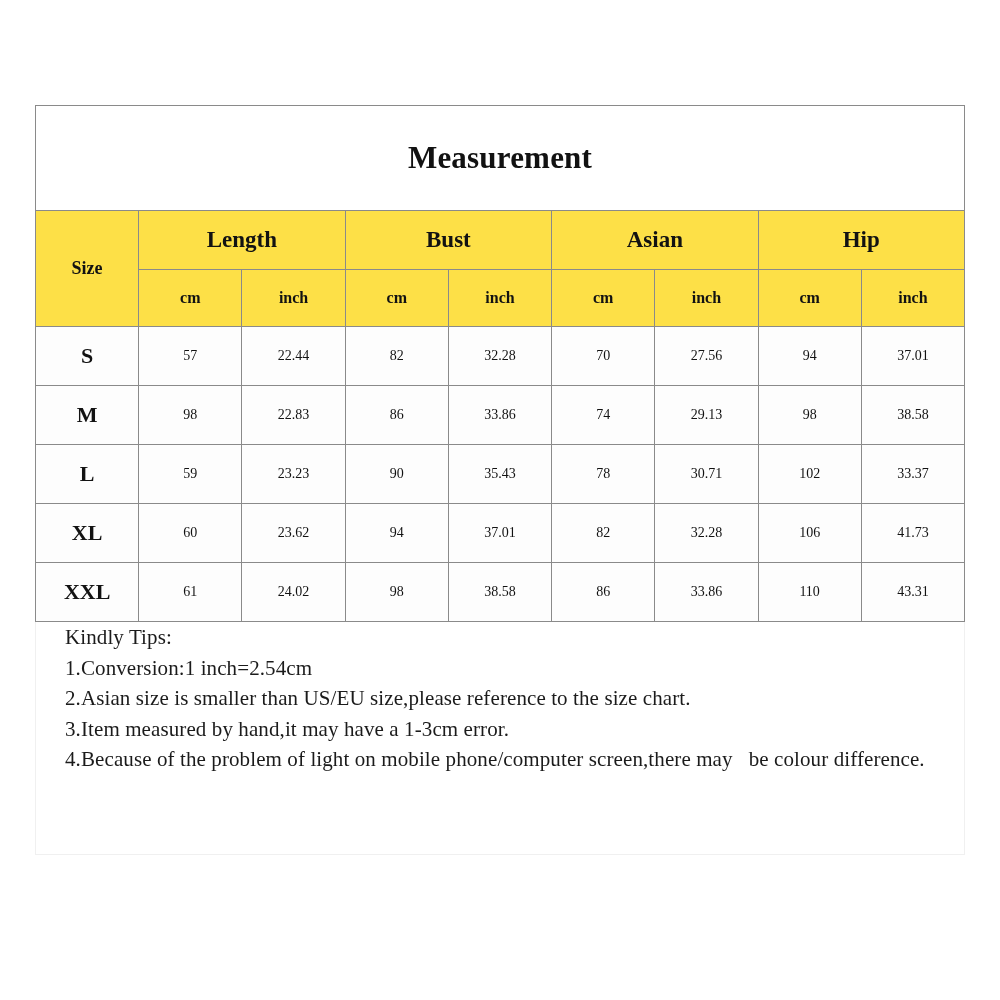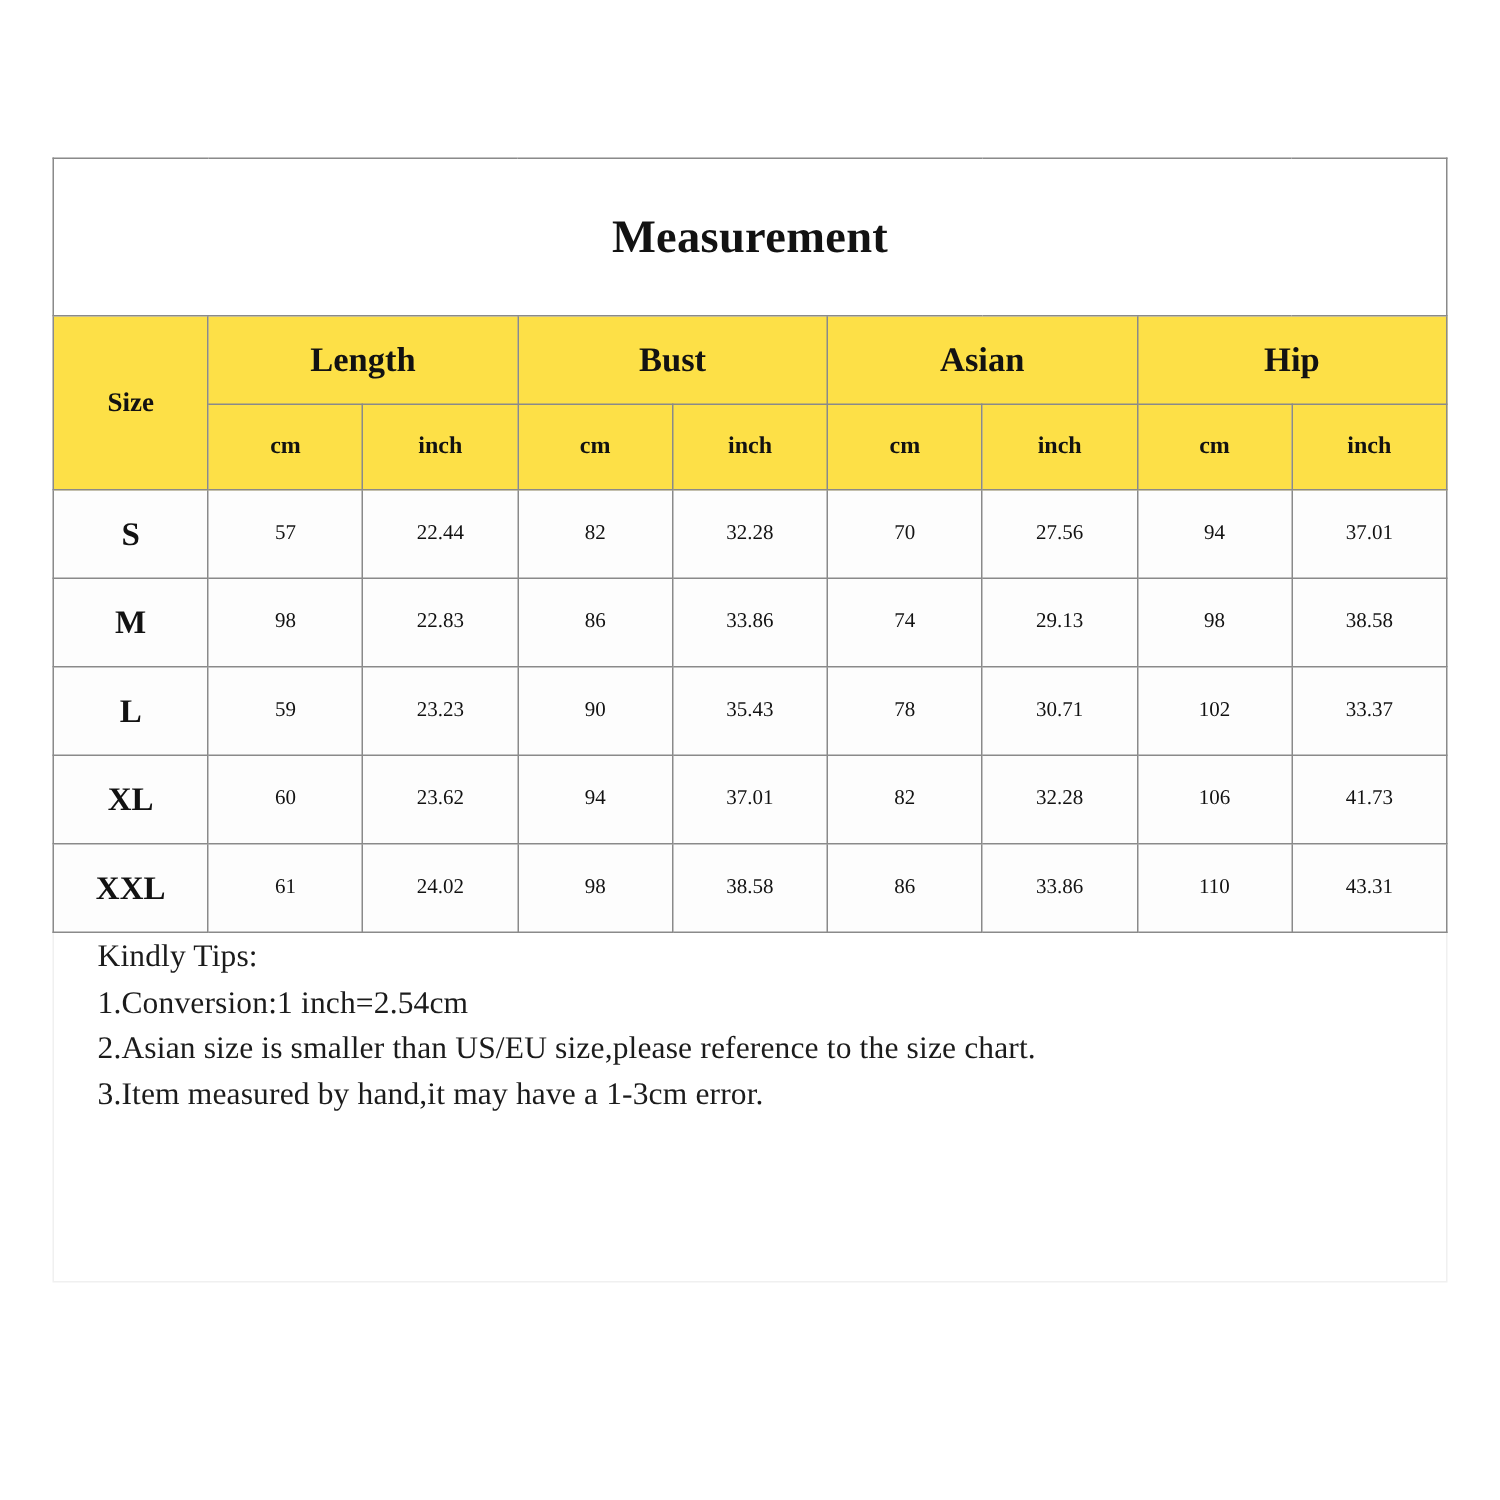--- a/index.html
+++ b/index.html
@@ -209,15 +209,16 @@
         </tr>
       </tbody>
     </table>
   </div>
 
   <div class="tips">
     <div class="tip-line">Kindly Tips:</div>
     <div class="tip-line">1.Conversion:1 inch=2.54cm</div>
     <div class="tip-line">2.Asian size is smaller than US/EU size,please reference to the size chart.</div>
     <div class="tip-line">3.Item measured by hand,it may have a 1-3cm error.</div>
+    <div class="tip-line">4.Because of the problem of light on mobile phone/computer screen,there may   be colour difference.</div>
   </div>
 
 </div>
 
 </body></html>

